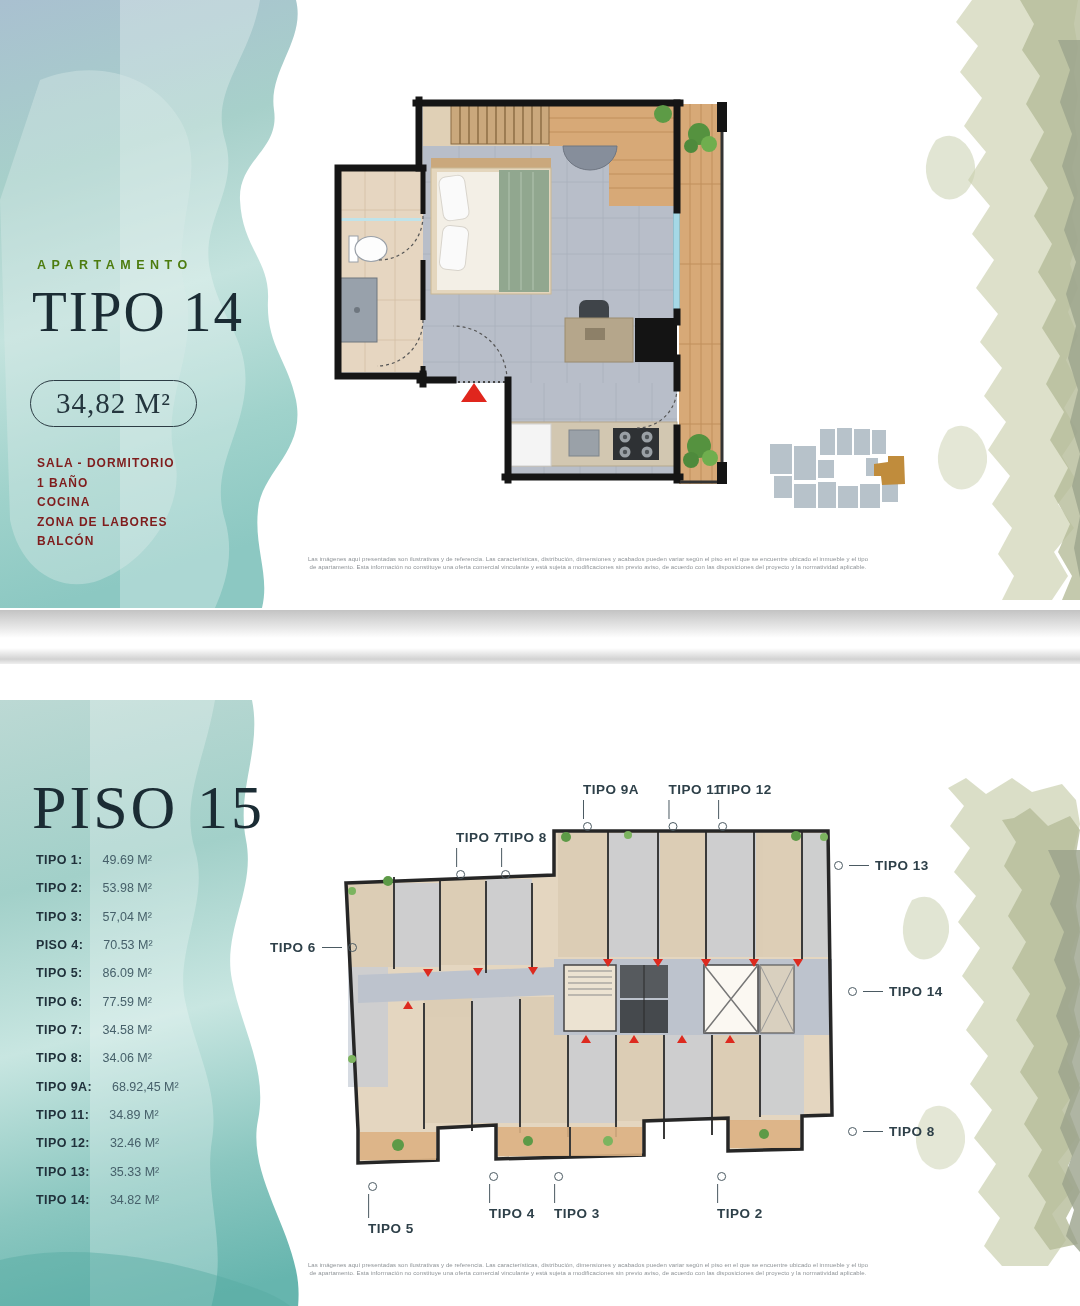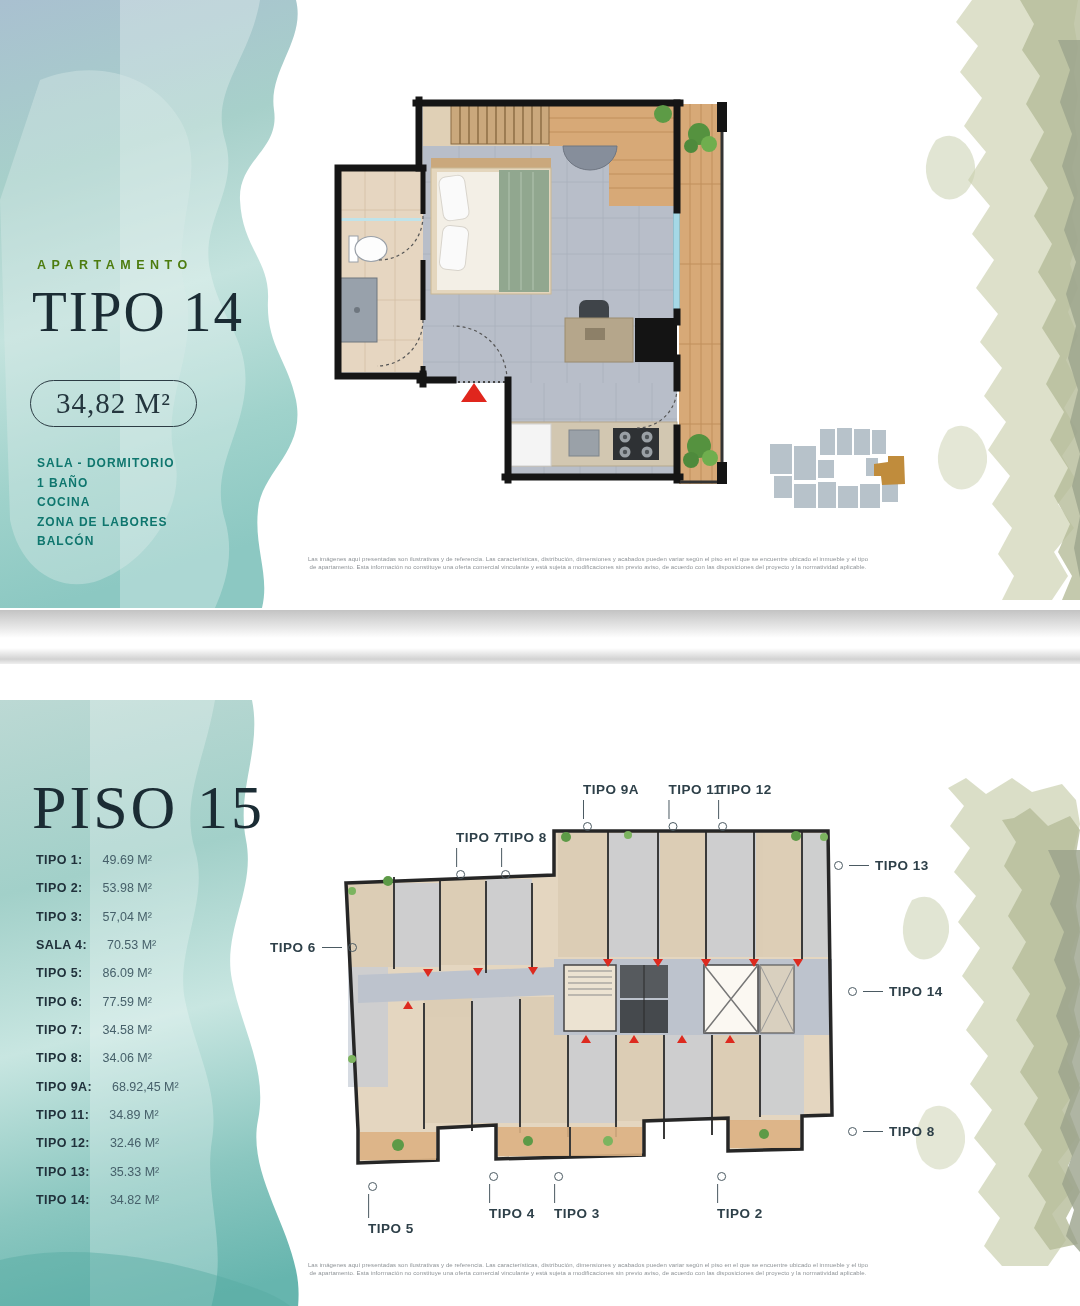--- a/index.html
+++ b/index.html
@@ -19,21 +19,21 @@
   .eyebrow{position:absolute;left:37px;top:258px;font-size:12.5px;font-weight:bold;
      letter-spacing:5.5px;color:#4d7c0f;}
   .big-title{position:absolute;color:#1b2c34;font-weight:400;line-height:1;}
   #tipo14-title{left:32px;top:283px;font-size:57px;letter-spacing:2px;}
   #piso15-title{left:32px;top:76px;font-size:62px;letter-spacing:3px;}
 
   .area-pill{position:absolute;left:30px;top:380px;border:1.6px solid #2c3c44;
      border-radius:40px;padding:6px 25px;font-size:29px;color:#24363e;letter-spacing:1px;}
 
   .features{position:absolute;left:37px;top:454px;margin:0;padding:0;list-style:none;}
-  .features li{font-size:12px;font-weight:bold;letter-spacing:1px;color:#0f766e;
+  .features li{font-size:12px;font-weight:bold;letter-spacing:1px;color:#7f1d1d;
      line-height:19.5px;}
 
   .disclaimer{position:absolute;left:304px;width:568px;text-align:center;
      font-size:6px;line-height:7.6px;color:#8d9296;letter-spacing:.1px;}
   #disc1{top:556px;} #disc2{top:562px;}
 
   .unit-list{position:absolute;left:36px;top:153px;margin:0;padding:0;list-style:none;}
   .unit-list li{height:28.35px;font-size:12.5px;}
   .ul-label{font-weight:bold;color:#20313b;letter-spacing:.4px;}
   .ul-value{color:#46606a;margin-left:20px;}
@@ -278,21 +278,21 @@
              L218,400 L208,428 L220,456 L210,484 L222,510 L214,536 L228,552 L228,150 Z" fill="#9ba28c" opacity="0.8"></path>
     <path d="M60,200 Q80,190 92,210 Q104,232 88,252 Q70,268 56,250 Q44,228 60,200 Z" fill="#c9cfae" opacity="0.55"></path>
     <path d="M74,410 Q94,398 108,420 Q120,442 104,462 Q86,478 70,460 Q56,436 74,410 Z" fill="#c9cfae" opacity="0.5"></path>
   </svg>
 
   <div class="big-title serif" id="piso15-title">PISO 15</div>
   <ul class="unit-list">
     <li><span class="ul-label">TIPO 1:</span><span class="ul-value">49.69 M²</span></li>
     <li><span class="ul-label">TIPO 2:</span><span class="ul-value">53.98 M²</span></li>
     <li><span class="ul-label">TIPO 3:</span><span class="ul-value">57,04 M²</span></li>
-    <li><span class="ul-label">SALA 4:</span><span class="ul-value">70.53 M²</span></li>
+    <li><span class="ul-label">PISO 4:</span><span class="ul-value">70.53 M²</span></li>
     <li><span class="ul-label">TIPO 5:</span><span class="ul-value">86.09 M²</span></li>
     <li><span class="ul-label">TIPO 6:</span><span class="ul-value">77.59 M²</span></li>
     <li><span class="ul-label">TIPO 7:</span><span class="ul-value">34.58 M²</span></li>
     <li><span class="ul-label">TIPO 8:</span><span class="ul-value">34.06 M²</span></li>
     <li><span class="ul-label">TIPO 9A:</span><span class="ul-value">68.92,45 M²</span></li>
     <li><span class="ul-label">TIPO 11:</span><span class="ul-value">34.89 M²</span></li>
     <li><span class="ul-label">TIPO 12:</span><span class="ul-value">32.46 M²</span></li>
     <li><span class="ul-label">TIPO 13:</span><span class="ul-value">35.33 M²</span></li>
     <li><span class="ul-label">TIPO 14:</span><span class="ul-value">34.82 M²</span></li>
   </ul>

